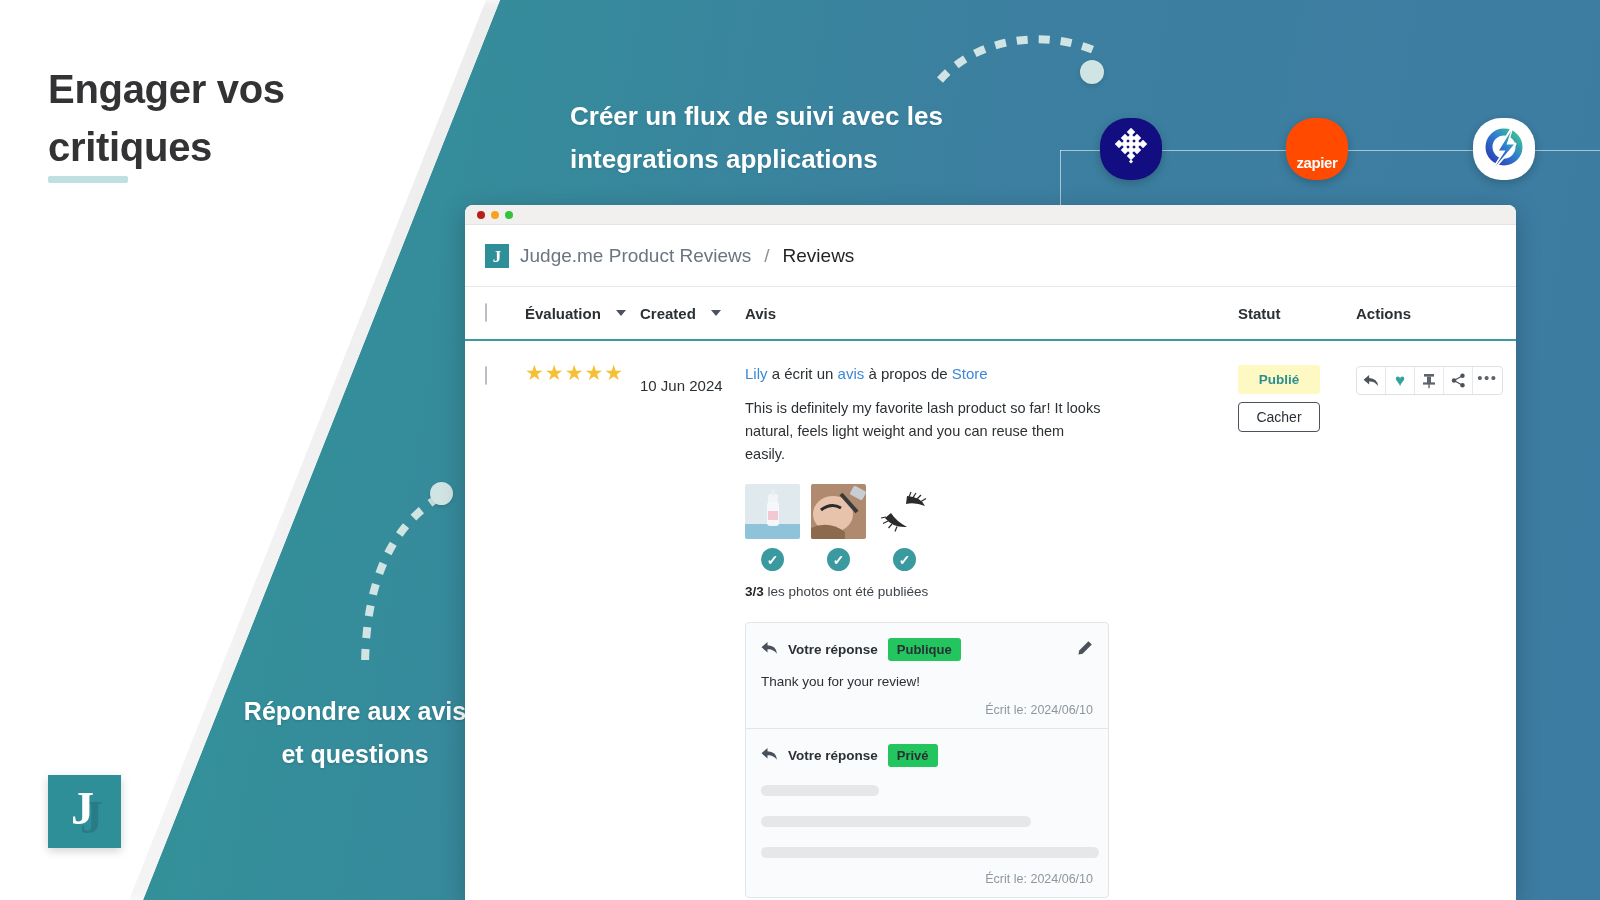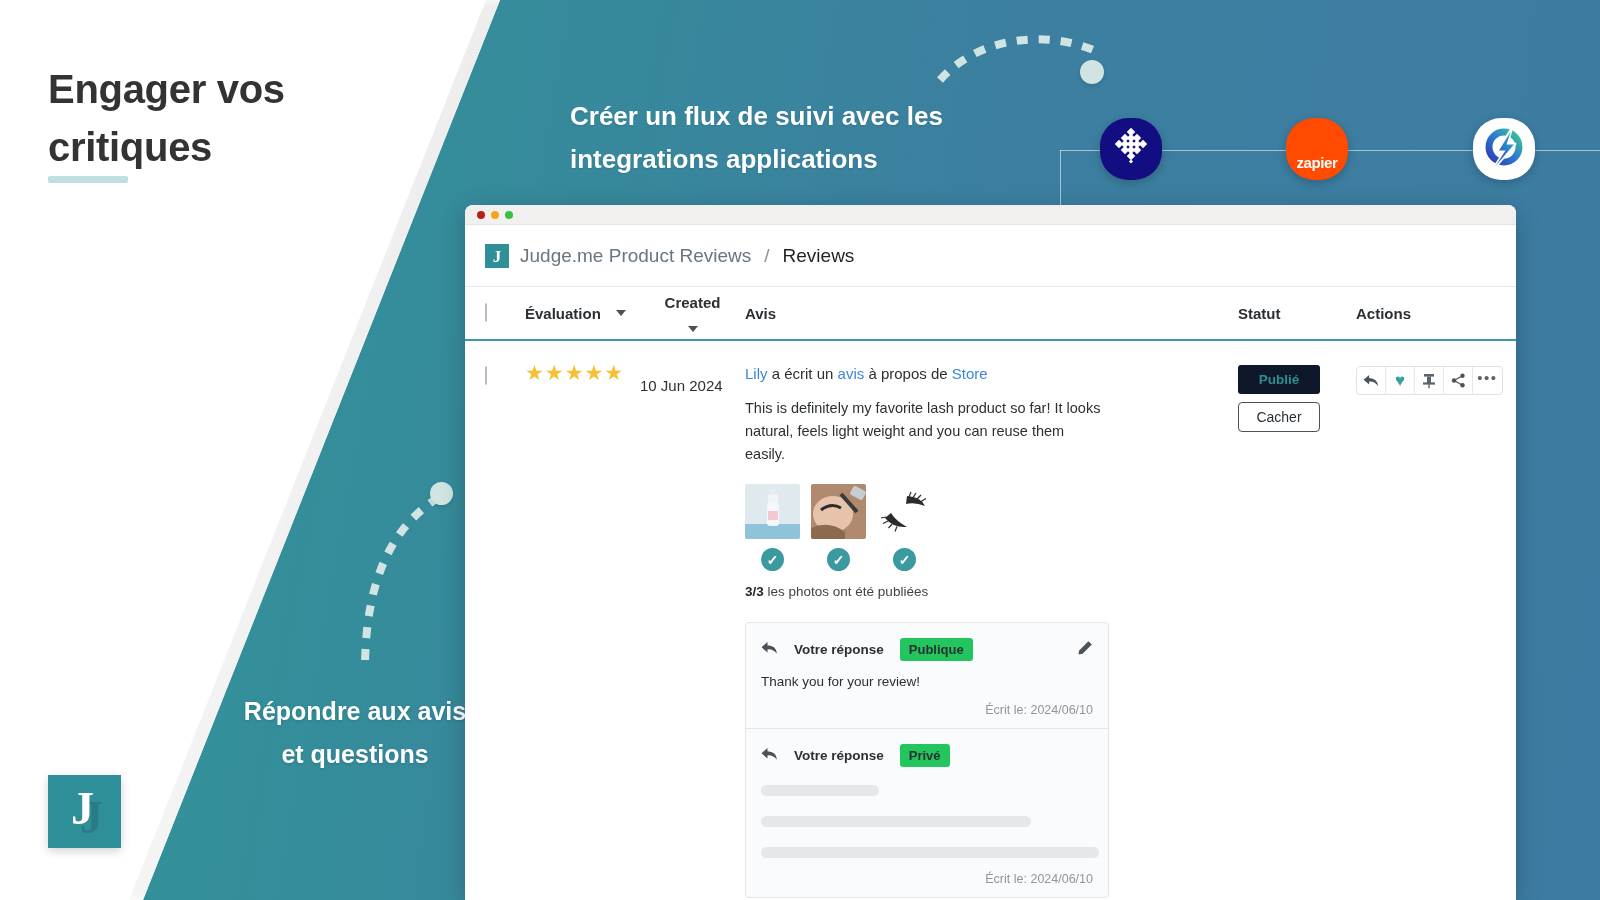--- a/index.html
+++ b/index.html
@@ -127,21 +127,21 @@
     border-bottom:2px solid #3b9aa0; padding-left:20px;
   }
   .th { font-size:15px; font-weight:bold; color:#2b3034; display:flex; align-items:center; gap:15px; }
   .caret { width:0;height:0;border-left:5px solid transparent;border-right:5px solid transparent;border-top:6px solid #4c535a; }
   .cbx {
     width:15px; height:15px; border:1.5px solid #b9bec4; border-radius:2px; background:#fff;
     flex:0 0 auto;
   }
   .col-chk   { width:40px; }
   .col-rate  { width:115px; }
-  .col-created{ width:105px;flex-direction:column; }
+  .col-created{ width:105px; }
   .col-avis  { flex:1; }
   .col-status{ width:118px; }
   .col-actions{ width:160px; }
 
   .row { display:flex; padding:20px 0 0 20px; }
 
   .stars { color:#f5c033; font-size:21px; letter-spacing:1px; line-height:1; }
   .created-cell { font-size:15px; color:#2b3034; }
 
   .review-head { font-size:15px; color:#2b3034; line-height:1.5; }
@@ -159,38 +159,38 @@
   .photo-count { margin-top:13px; font-size:13.5px; color:#3c4349; }
   .photo-count b { color:#1f2326; }
 
   
   .reply-card {
     margin-top:23px; width:364px; border:1px solid #e3e5e8; border-radius:4px;
     background:#fafbfc; overflow:hidden;
   }
   .reply-block { padding:15px 15px 11px; }
   .reply-block + .reply-block { border-top:1px solid #e3e5e8; }
-  .reply-top { display:flex; align-items:center; gap:16px; }
+  .reply-top { display:flex; align-items:center; gap:10px; }
   .reply-arrow { color:#49515a; font-size:16px; line-height:1; }
   .reply-label { font-size:13.5px; font-weight:bold; color:#2b3034; }
   .chip {
     background:#22c55e; color:#2b3034; font-size:13px; font-weight:bold;
     padding:4px 9px; border-radius:3px;
   }
   .pencil { margin-left:auto; color:#4a525b; font-size:15px; }
   .reply-text { font-size:13.5px; color:#2b3034; margin-top:13px; }
   .reply-date { font-size:12.5px; color:#8e979f; text-align:right; margin-top:14px; }
   .sk { height:11px; border-radius:6px; background:#e6e7e9; }
   .sk1 { width:118px; margin-top:18px; }
   .sk2 { width:270px; margin-top:20px; }
   .sk3 { width:338px; margin-top:20px; }
 
   
   .badge-pub {
-    display:block; width:82px; text-align:center; background:#0f172a; color:#2b8f92;
+    display:block; width:82px; text-align:center; background:#fef9c3; color:#2b8f92;
     font-size:13.5px; font-weight:bold; padding:7px 0; border-radius:3px;
   }
   .btn-hide {
     display:block; width:82px; text-align:center; margin-top:8px;
     border:1px solid #4a525b; border-radius:4px; background:#fff;
     color:#2b3034; font-size:14px; padding:6px 0;
   }
   .action-bar {
     display:inline-flex; border:1px solid #dfe1e4; border-radius:4px; overflow:hidden; background:#fff;
   }

